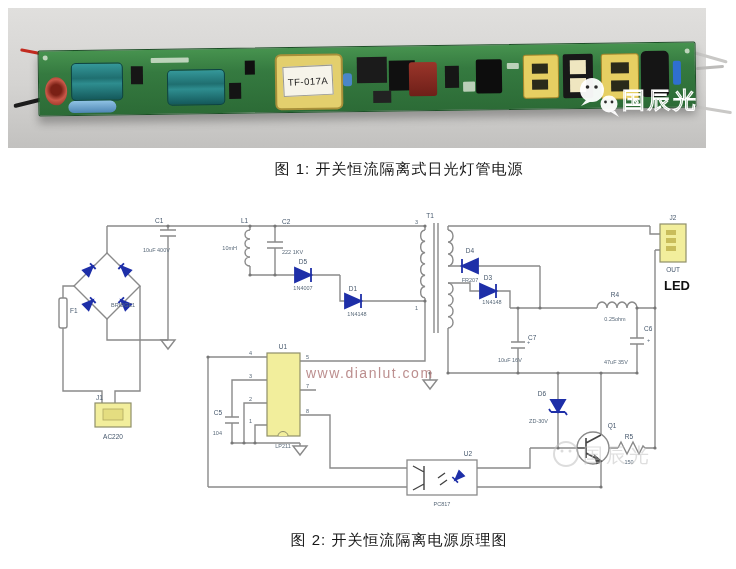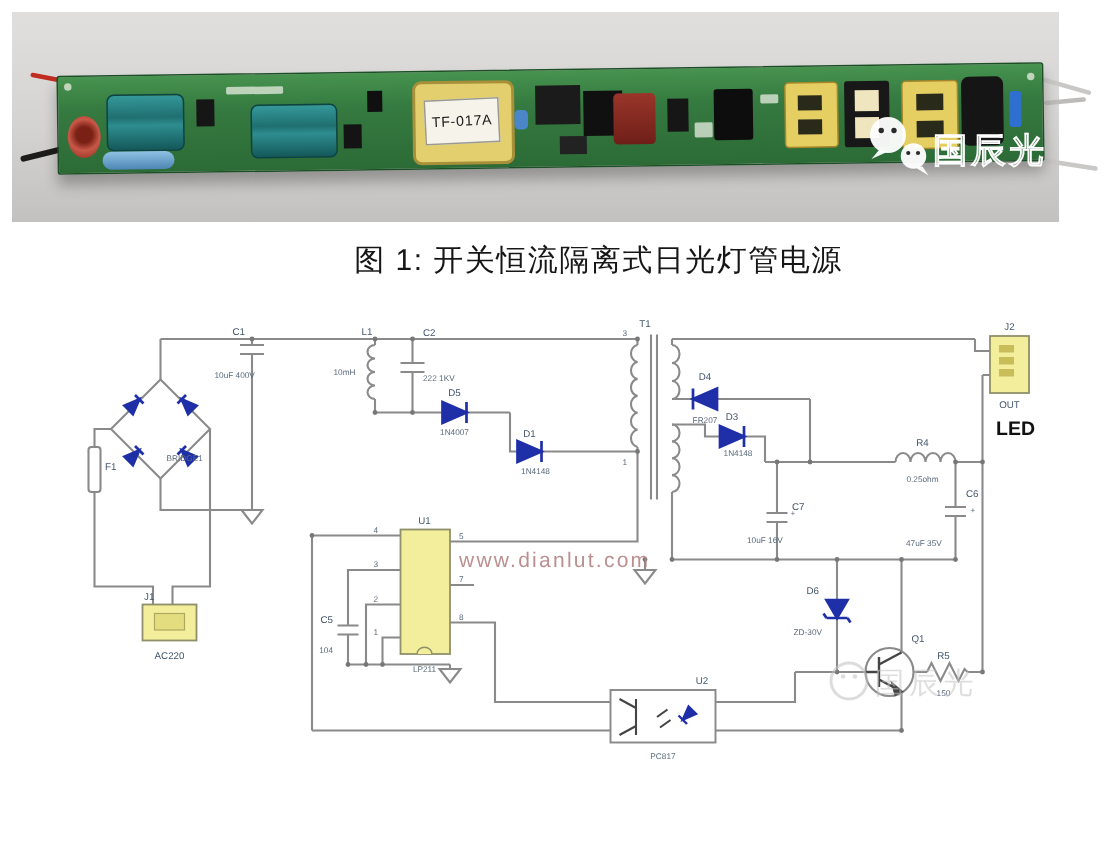--- a/index.html
+++ b/index.html
@@ -15,21 +15,21 @@
          box-shadow:0 7px 9px rgba(0,0,0,0.28);}
   .cmp{position:absolute;}
   .teal{background:linear-gradient(180deg,#35989a 0%,#1f6f70 40%,#2e8d8f 55%,#14585a 100%);
         border-radius:5px;border:1px solid #0d4345;}
   .yellowtx{background:#e6cf62;border:1px solid #a8862a;border-radius:3px;}
   .mark{position:absolute;background:#2a2a1a;}
   .smd{position:absolute;background:rgba(232,238,226,0.75);border-radius:1px;}
   .photo-watermark{position:absolute;left:570px;top:66px;width:140px;height:46px;}
   
   .caption{position:absolute;left:0;width:736px;box-sizing:border-box;text-align:center;
-           padding-left:62px;font-size:20px;font-weight:500;color:#161616;letter-spacing:1px;}
+           padding-left:62px;font-size:15px;font-weight:500;color:#161616;letter-spacing:1px;}
   .cap1{top:160px;} .cap2{top:531px;}
   
   .schematic{position:absolute;left:0;top:190px;width:736px;height:332px;background:#fff;}
   svg text{font-family:"Liberation Sans",sans-serif;}
   .lbl{font-size:6.5px;fill:#44566b;}
   .sm{font-size:5.5px;fill:#5a6a7a;}
   
   .brand{position:absolute;left:584px;top:517px;width:150px;height:50px;}
 </style>
 </head>
@@ -316,15 +316,16 @@
     <text x="306" y="188" font-size="14" letter-spacing="1.5" fill="#b58383" opacity="0.9" font-family="DejaVu Serif, serif">www.dianlut.com</text>
     <g opacity="0.55">
       <circle cx="566" cy="264" r="12" fill="none" stroke="#c0c0c0" stroke-width="2"></circle>
       <circle cx="562" cy="261" r="1.5" fill="#c0c0c0"></circle>
           <circle cx="570" cy="261" r="1.5" fill="#c0c0c0"></circle>
       <text x="583" y="272" font-size="20" letter-spacing="3" fill="#c4c4c4">国辰光</text>
     </g>
   </svg>
   </div>
 
+  <div class="caption cap2">图 2: 开关恒流隔离电源原理图</div>
 
 
 </div>
 
 </body></html>

